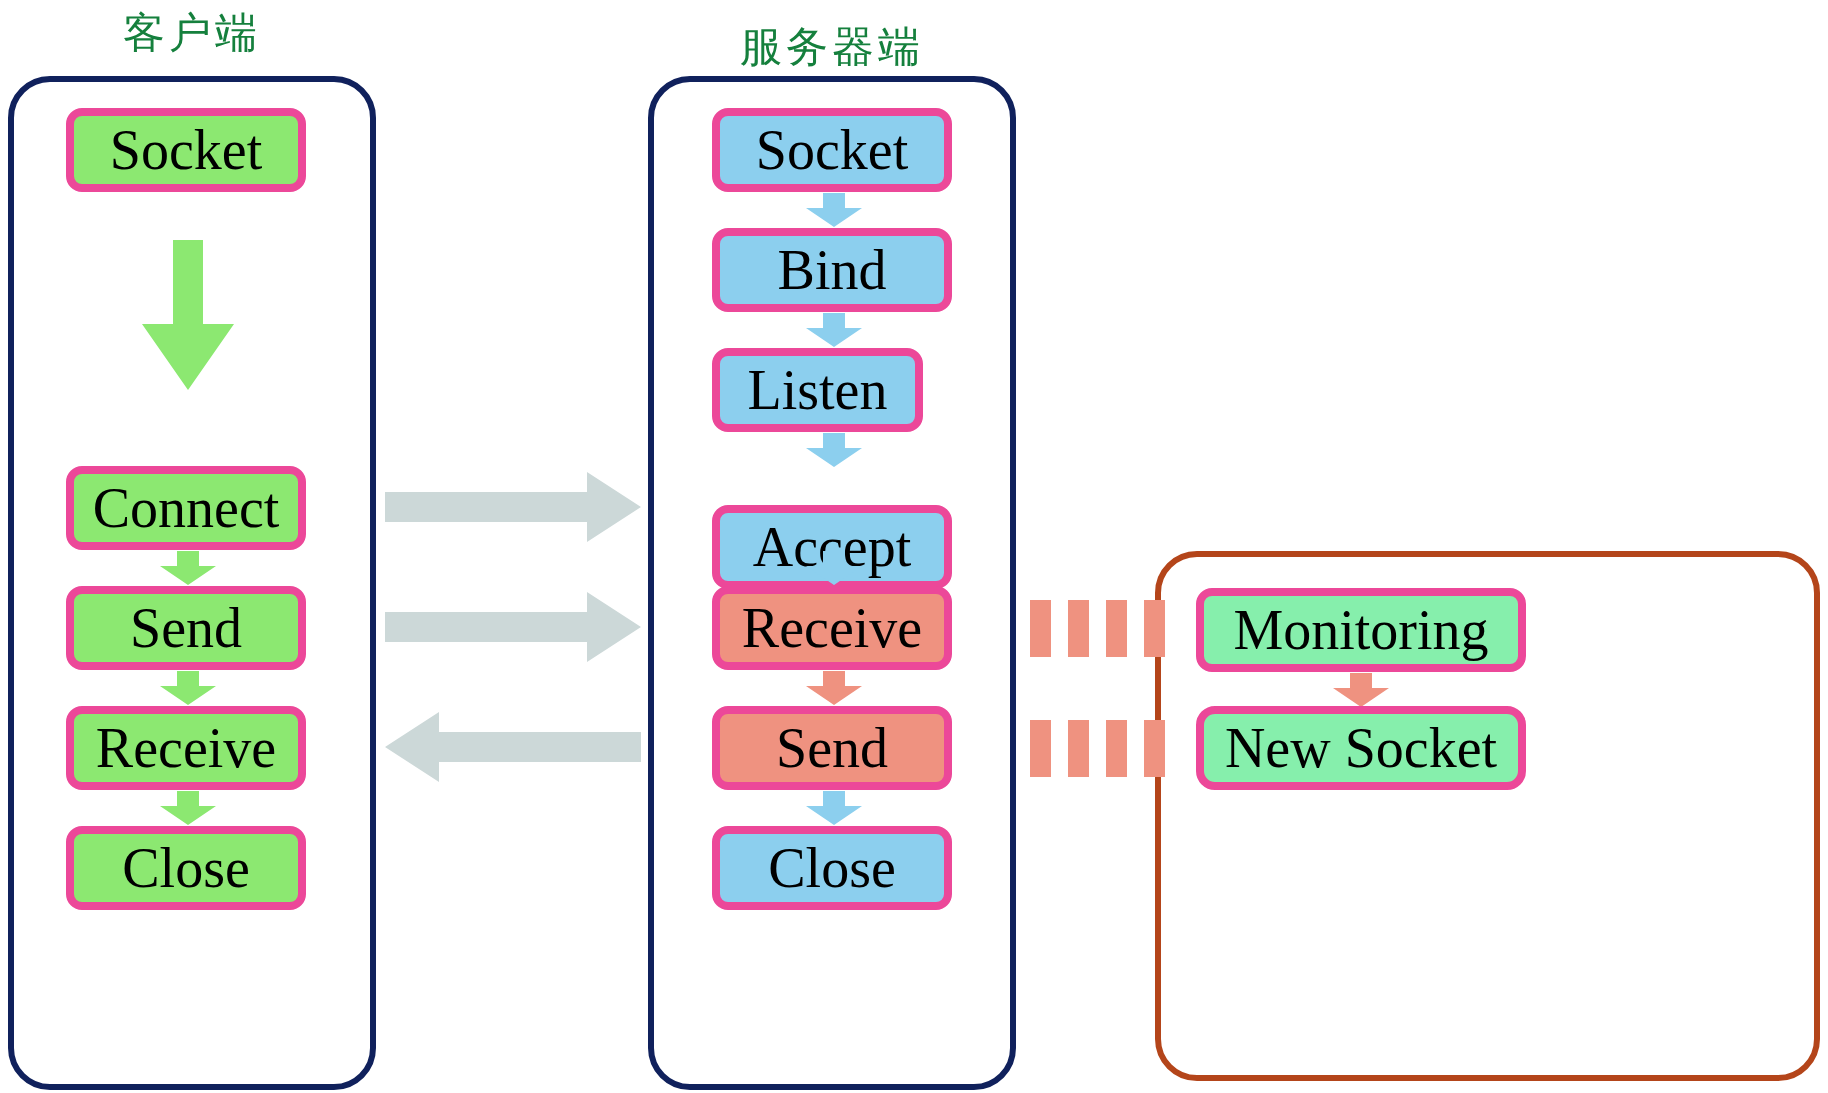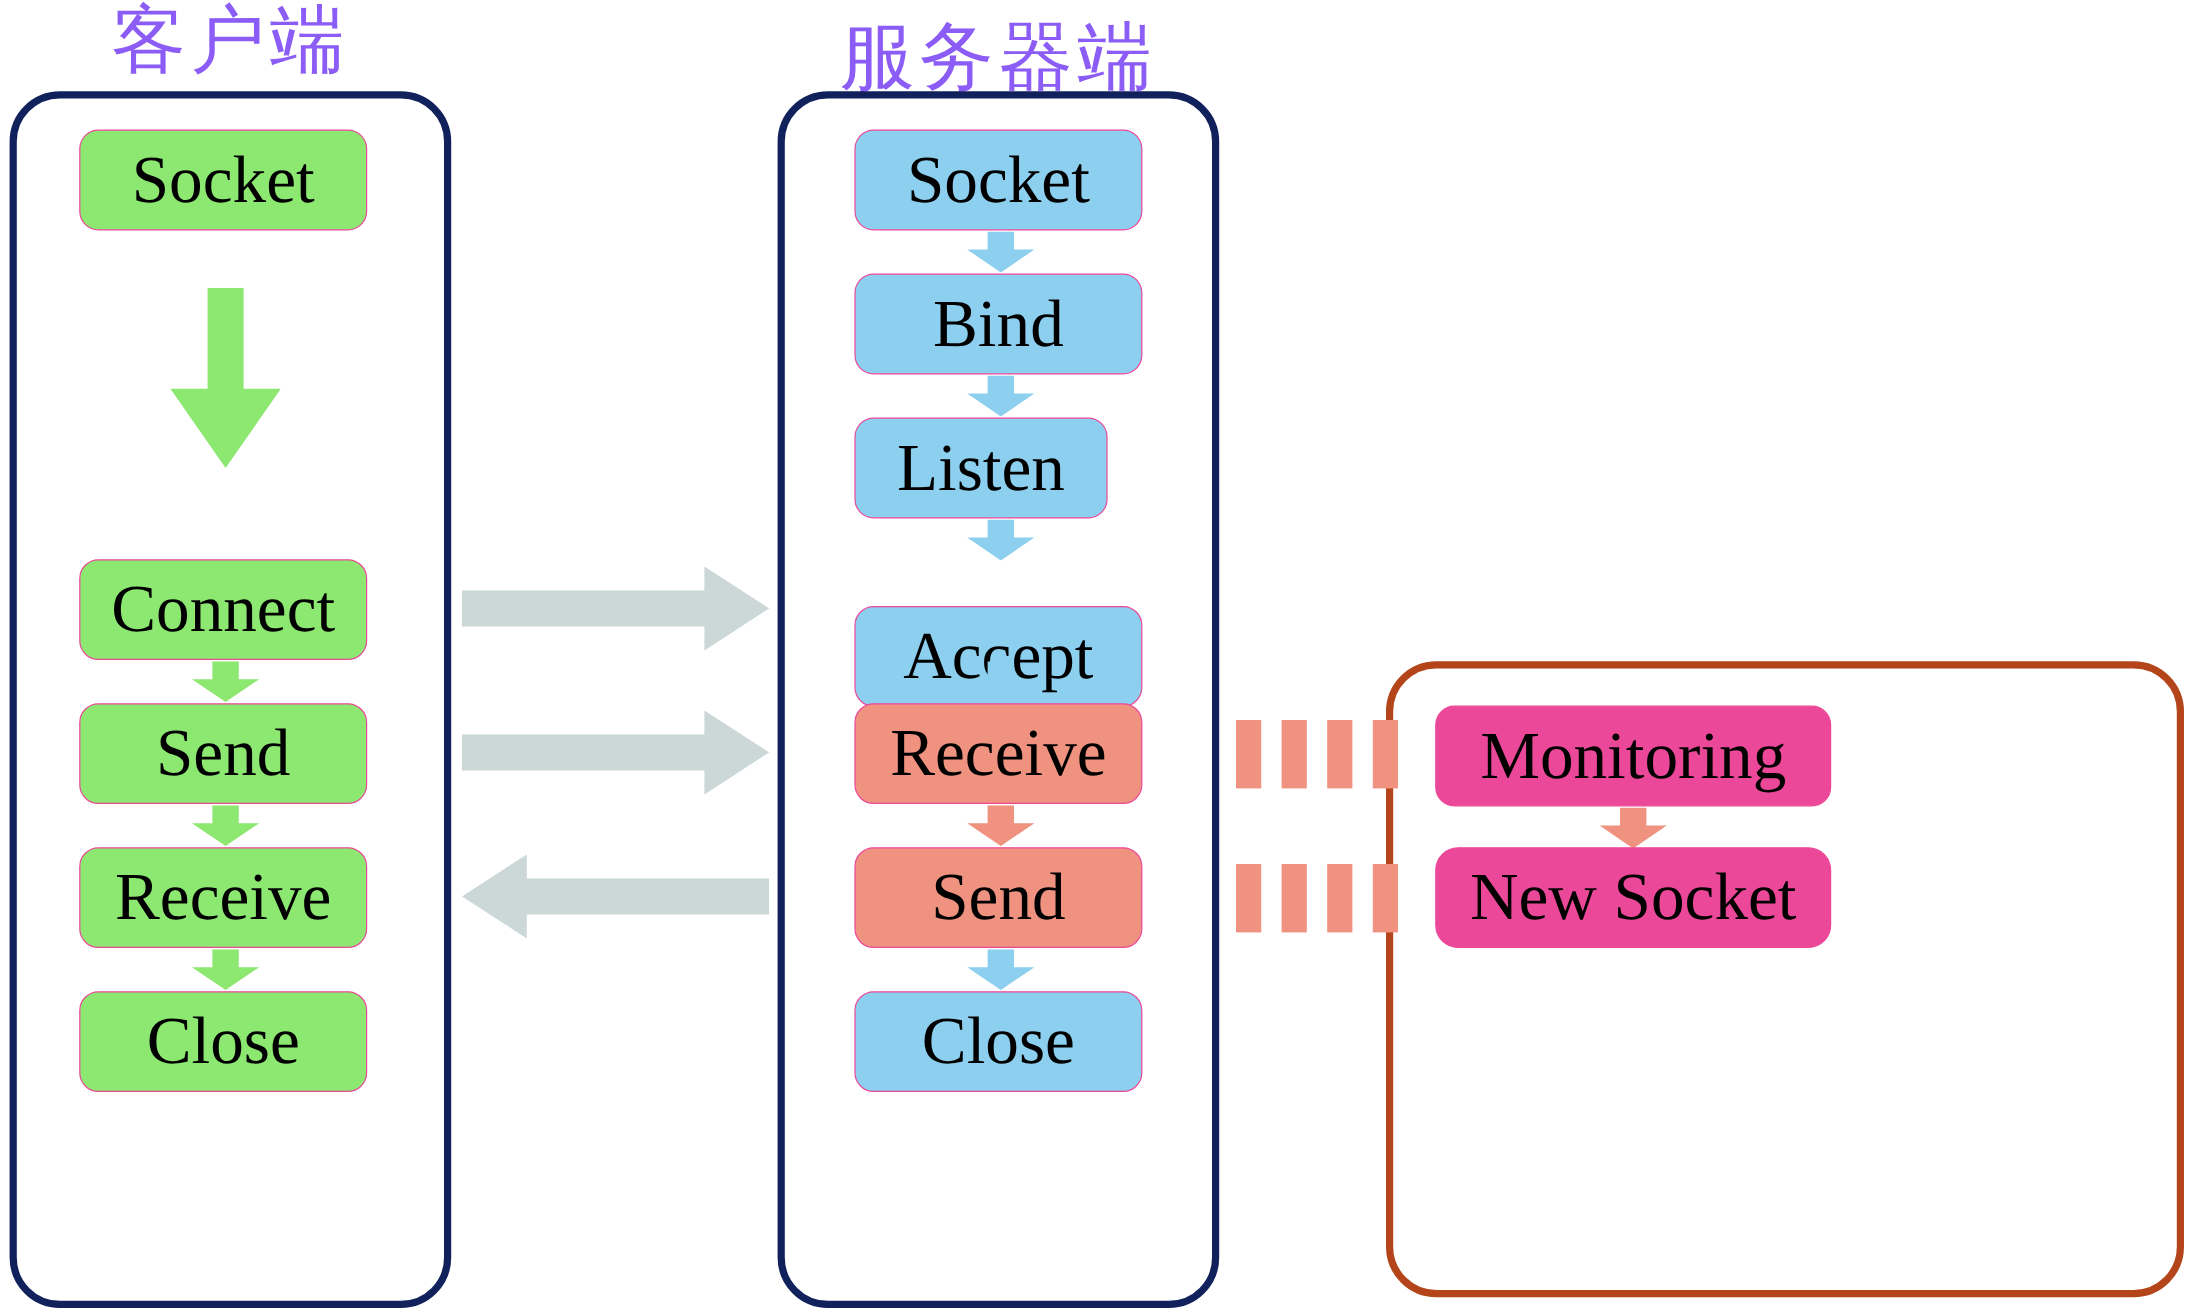--- a/index.html
+++ b/index.html
@@ -3,49 +3,49 @@
 <meta charset="utf-8">
 <style>
   html,body{margin:0;padding:0;background:#ffffff;}
   body{width:1828px;height:1093px;position:relative;overflow:hidden;
        font-family:"Liberation Serif","DejaVu Serif",serif;}
 
   .stage{position:absolute;left:0;top:0;width:1828px;height:1093px;}
 
   
   .col-title{
-    position:absolute;text-align:center;color:#8b5cf6;
-    font-size:62px;line-height:62px;letter-spacing:4px;
+    position:absolute;text-align:center;color:#15803d;
+    font-size:42px;line-height:62px;letter-spacing:4px;
     font-family:"DejaVu Serif","Liberation Serif",serif;
     white-space:nowrap;
   }
   #title-client{left:8px;top:2px;width:368px;}
   #title-server{left:648px;top:2px;width:368px;margin-top:14px;}
 
   
   .panel{position:absolute;background:#fff;box-sizing:border-box;}
   .panel-navy{border:6px solid #10215c;border-radius:42px;}
   .panel-brown{border:6px solid #b4451a;border-radius:42px;}
 
   #panel-client{left:8px;top:76px;width:368px;height:1014px;}
   #panel-server{left:648px;top:76px;width:368px;height:1014px;}
   #panel-monitor{left:1155px;top:551px;width:665px;height:530px;}
 
   
   .node{
     position:absolute;box-sizing:border-box;
-    border:1px solid #ec4899;border-radius:16px;
+    border:8px solid #ec4899;border-radius:16px;
     display:flex;align-items:center;justify-content:center;
     color:#000;font-size:56px;line-height:56px;white-space:nowrap;
     font-family:"Liberation Serif","DejaVu Serif",serif;
   }
   .node.green{background:#8ce871;}
   .node.blue {background:#8ccfee;}
   .node.salmon{background:#ef9280;}
-  .node.pink {background:#ec4899;}
+  .node.pink {background:#86efac;}
 
   
   .varrow{position:absolute;}
   .harrow{position:absolute;}
 
   
   .dashrow{position:absolute;display:flex;gap:17px;}
   .dashrow i{display:block;width:21px;height:57px;background:#ef9280;}
 </style>
 </head>

